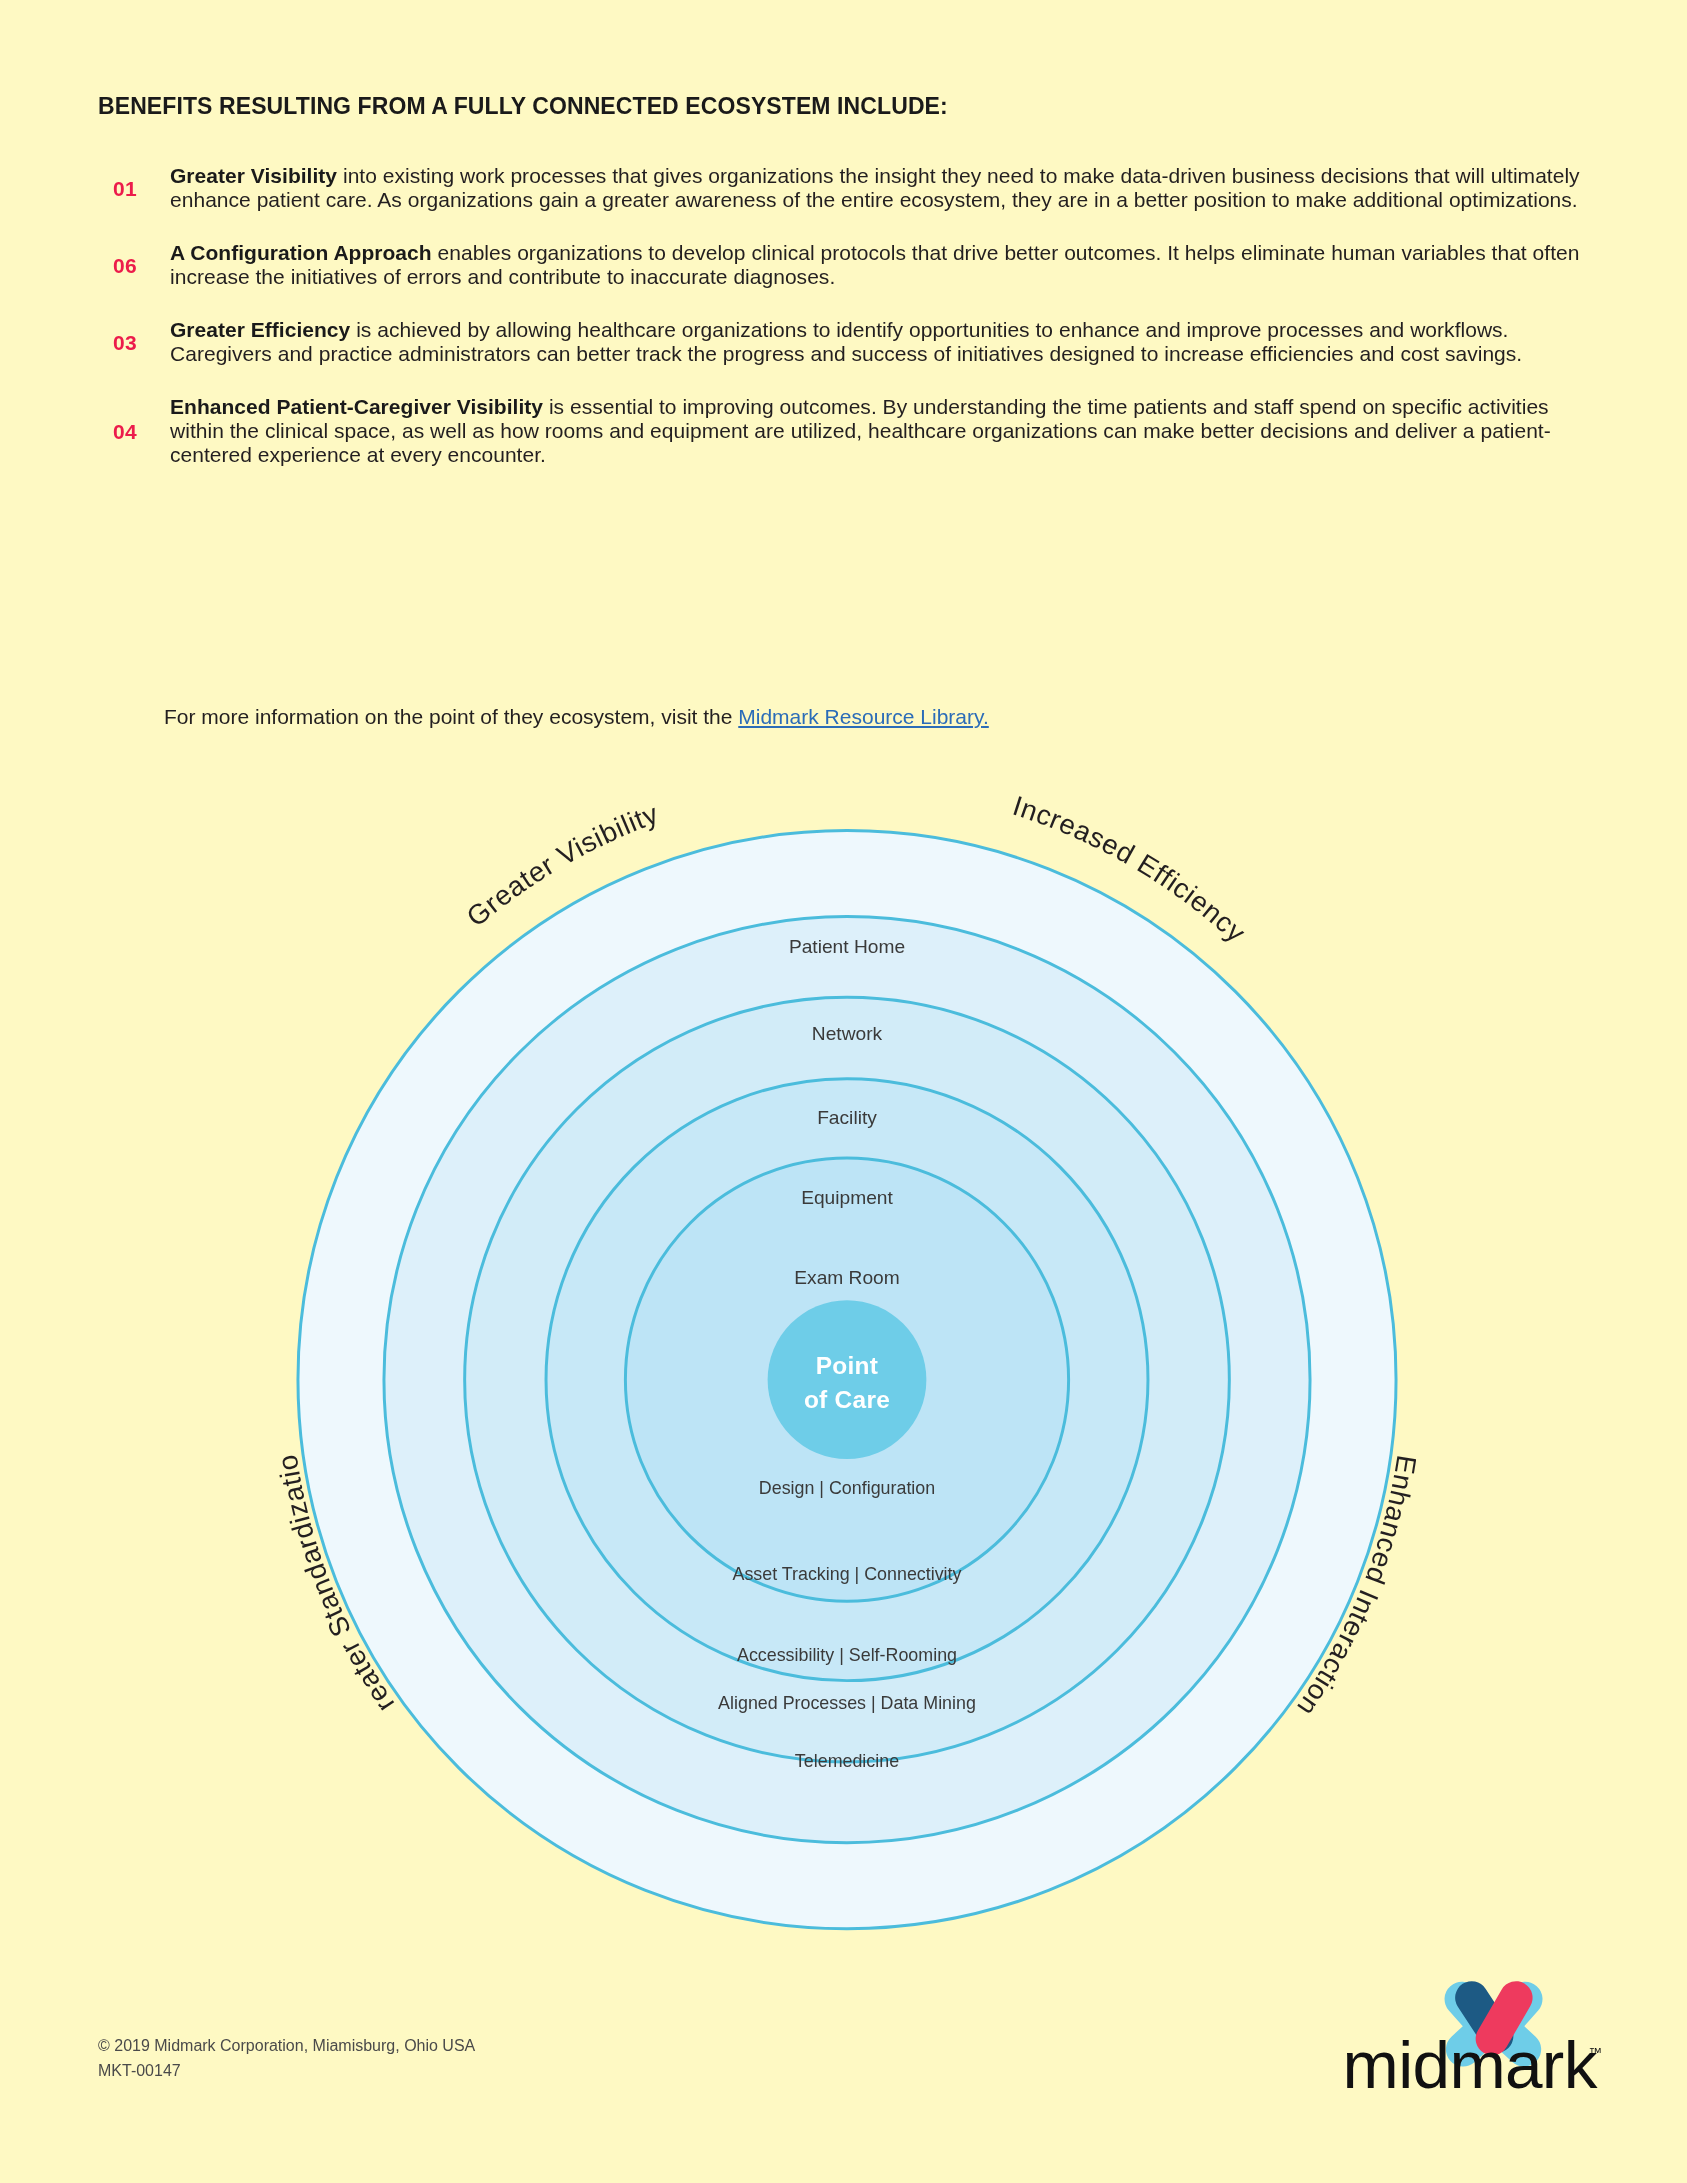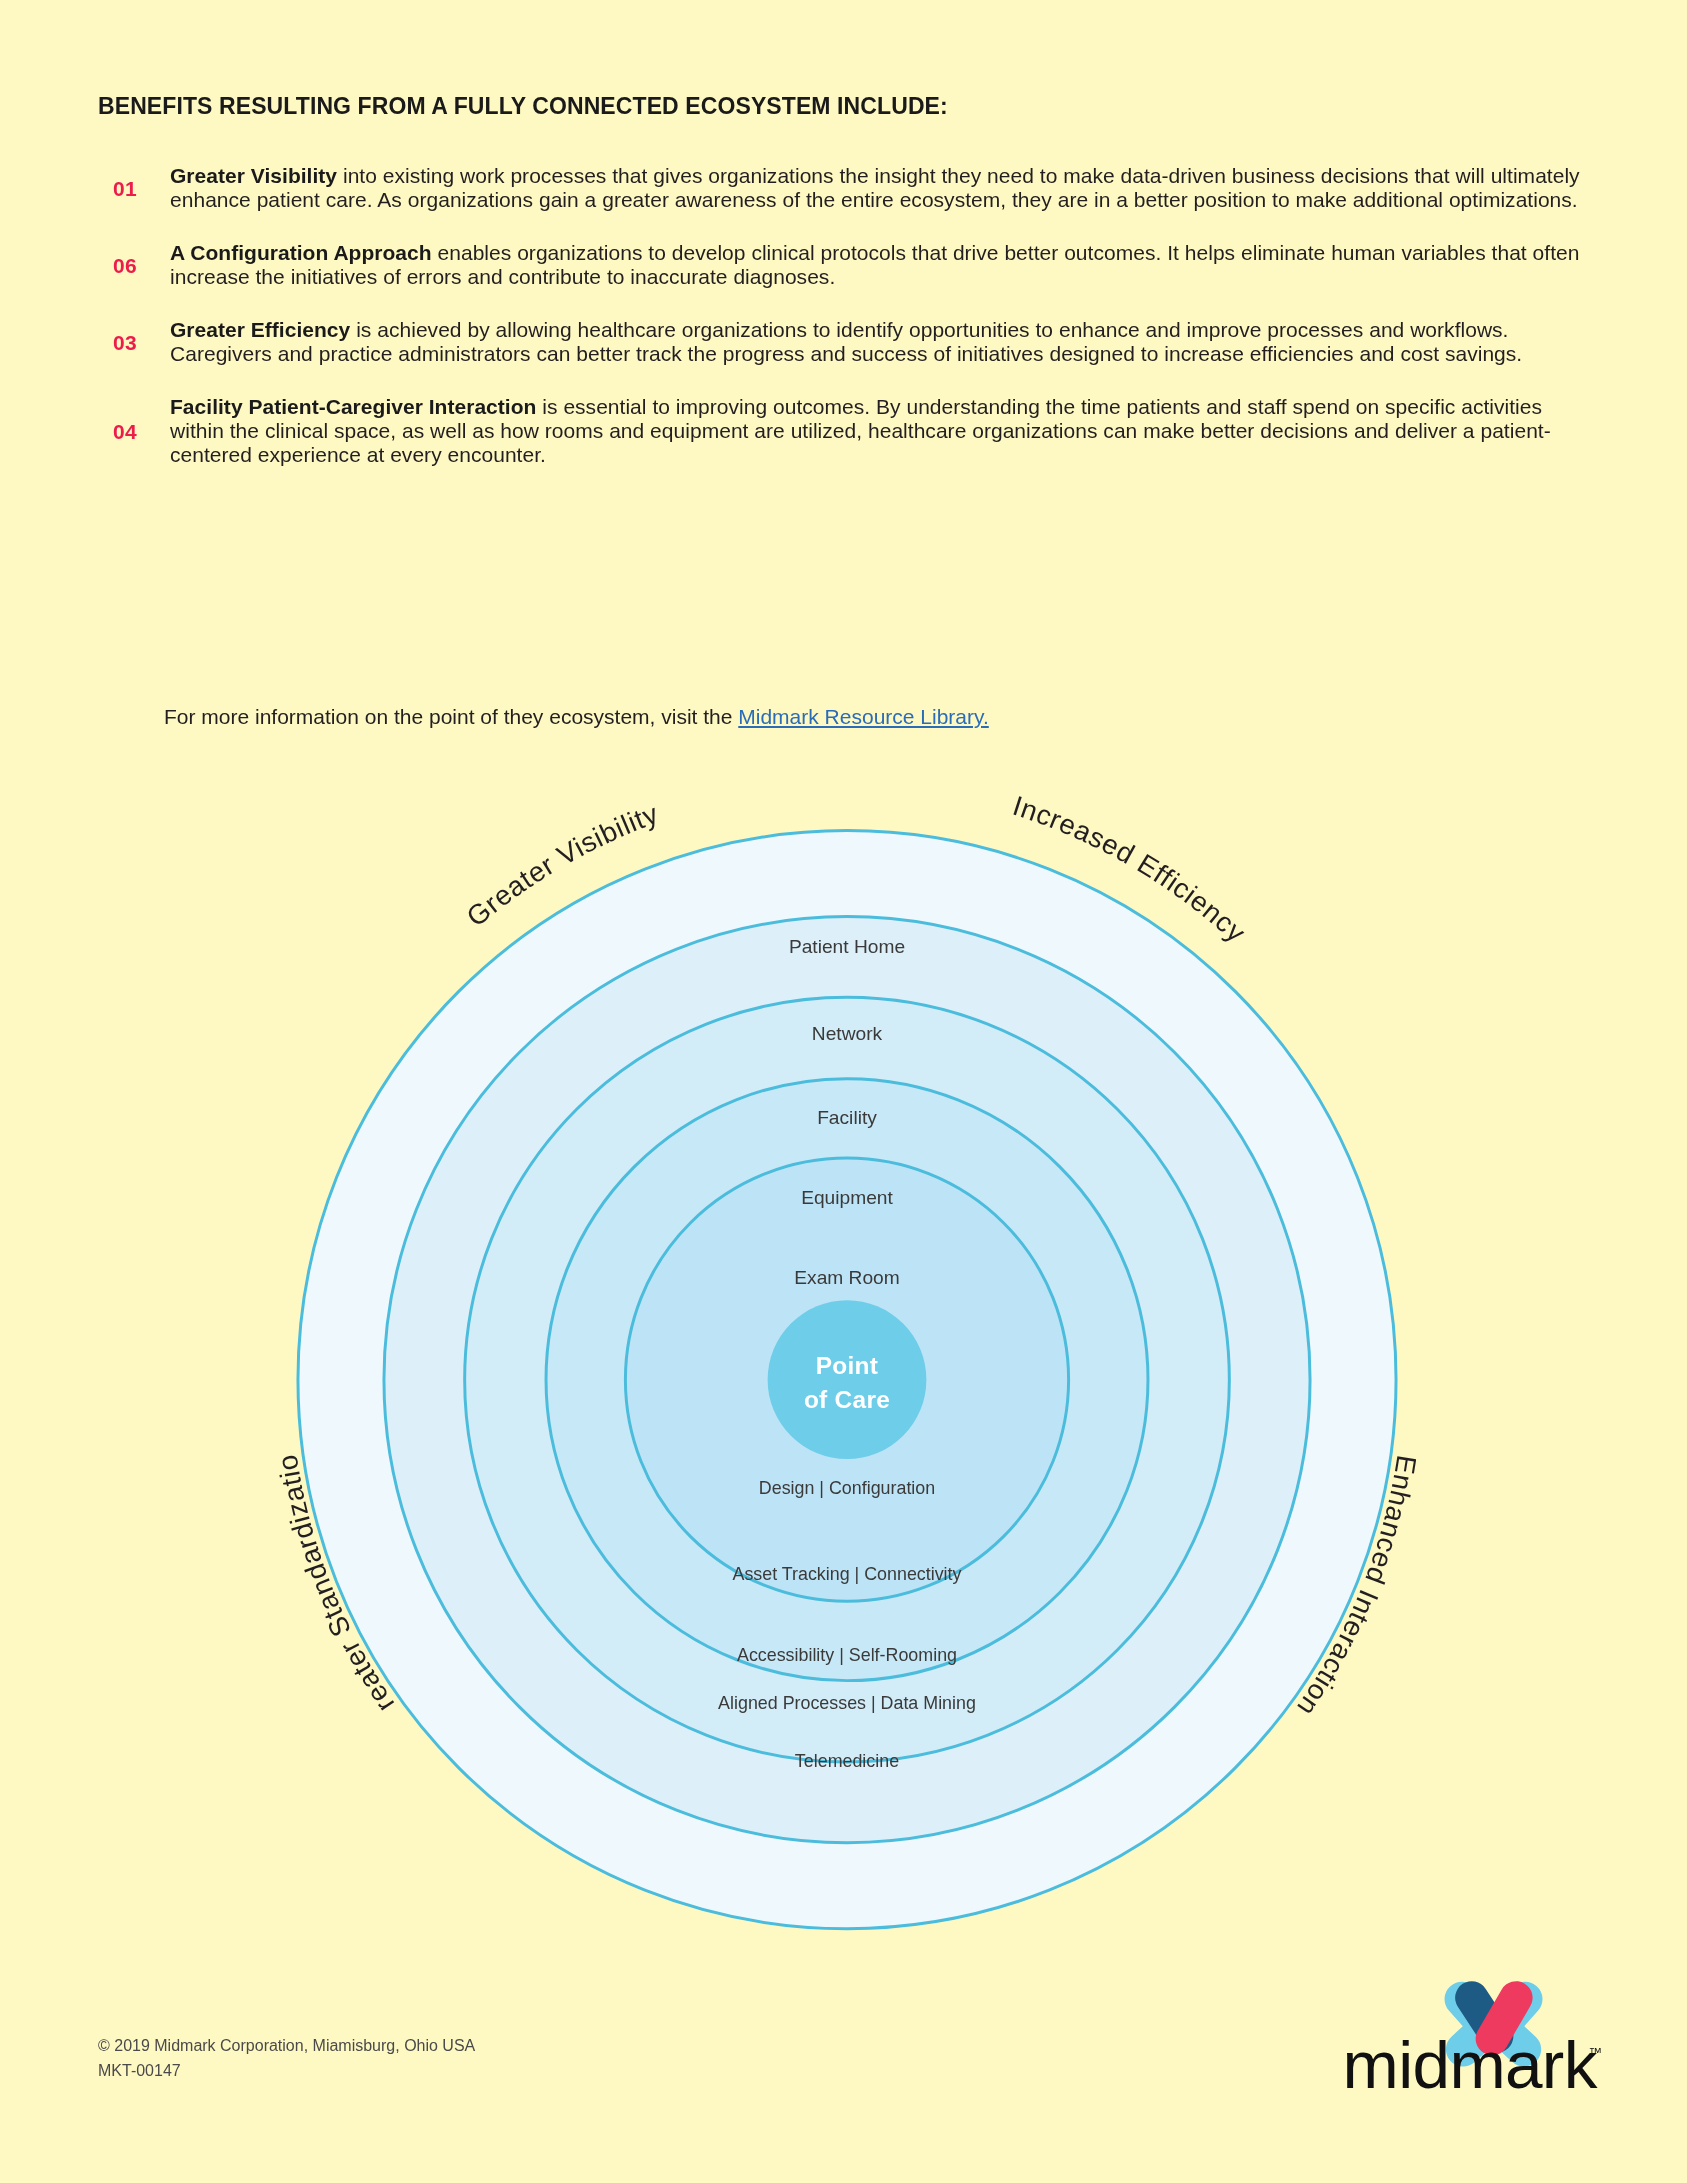--- a/index.html
+++ b/index.html
@@ -166,21 +166,21 @@
       <div class="benefit-body"><b>A Configuration Approach</b><span> enables organizations to develop clinical protocols that drive better outcomes. It helps eliminate human variables that often increase the initiatives of errors and contribute to inaccurate diagnoses.</span></div>
     </div>
 
     <div class="benefit">
       <div class="benefit-num">03</div>
       <div class="benefit-body"><b>Greater Efficiency</b><span> is achieved by allowing healthcare organizations to identify opportunities to enhance and improve processes and workflows. Caregivers and practice administrators can better track the progress and success of initiatives designed to increase efficiencies and cost savings.</span></div>
     </div>
 
     <div class="benefit">
       <div class="benefit-num">04</div>
-      <div class="benefit-body"><b>Facility Patient-Caregiver Interaction</b><span> is essential to improving outcomes. By understanding the time patients and staff spend on specific activities within the clinical space, as well as how rooms and equipment are utilized, healthcare organizations can make better decisions and deliver a patient-centered experience at every encounter.</span></div>
+      <div class="benefit-body"><b>Enhanced Patient-Caregiver Visibility</b><span> is essential to improving outcomes. By understanding the time patients and staff spend on specific activities within the clinical space, as well as how rooms and equipment are utilized, healthcare organizations can make better decisions and deliver a patient-centered experience at every encounter.</span></div>
     </div>
 
   </div>
 
   <div class="more-info"><span>For more information on the point of they ecosystem, visit the </span><span class="link">Midmark Resource Library</span><span class="link">.</span></div>
 
   <div class="diagram">
     <svg viewBox="0 0 1720 1740" xmlns="http://www.w3.org/2000/svg">
       <defs>
 

